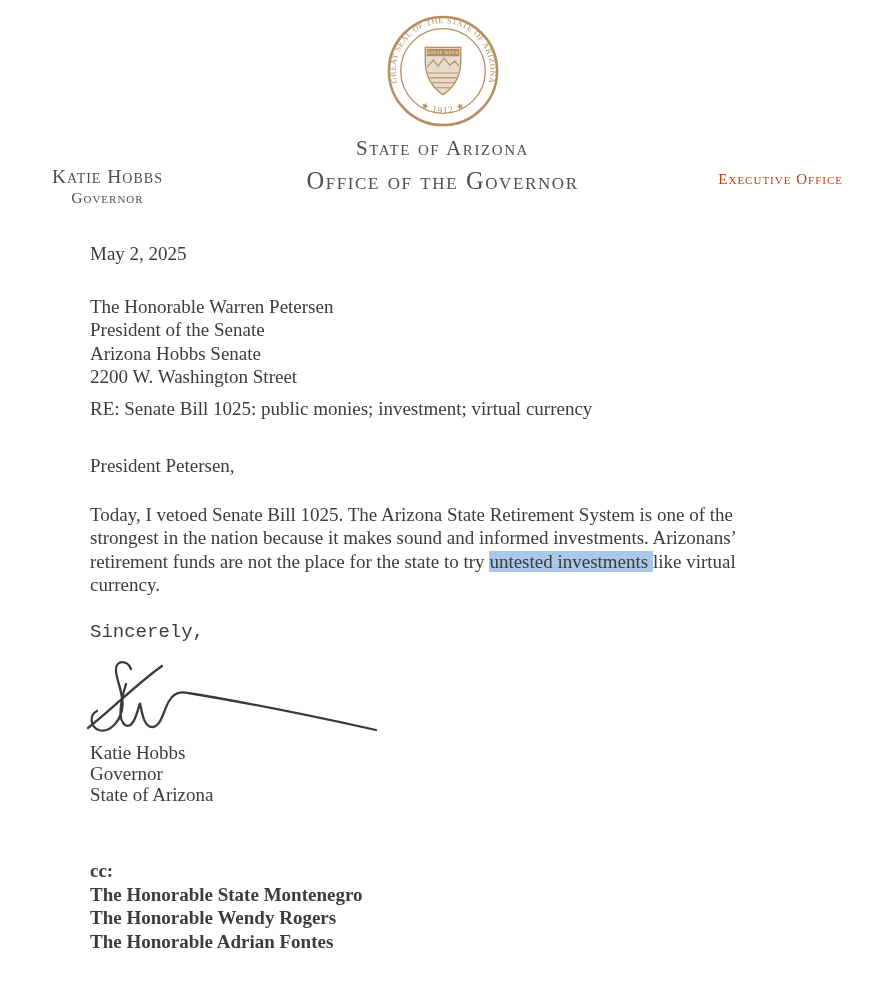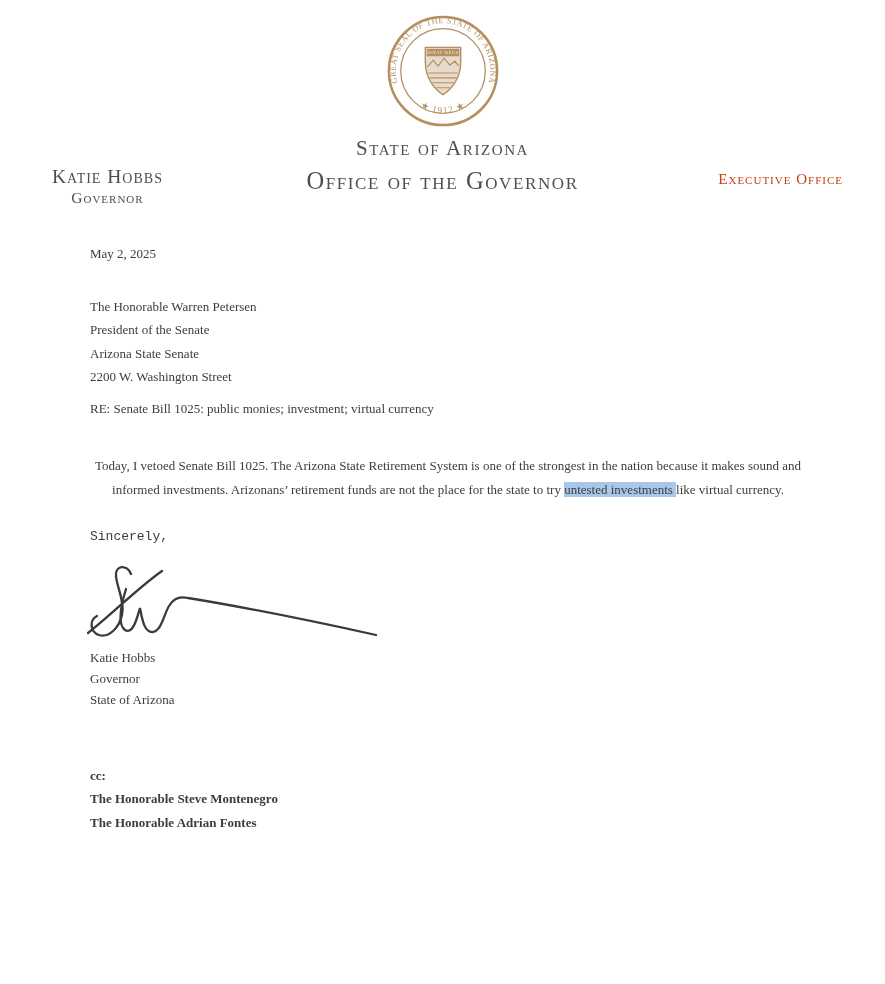--- a/index.html
+++ b/index.html
@@ -63,29 +63,29 @@
     font-variant: small-caps;
     letter-spacing: 1px;
     color: #c2410c;
   }
 
   
   .letter {
     position: absolute;
     top: 242px; left: 90px;
     width: 716px;
-    font-size: 13px;
+    font-size: 19px;
     line-height: 23.5px;
     color: #3c3c3c;
   }
   .date-line      { margin-bottom: 29px; }
   .address-block  { margin-bottom: 8px; }
   .re-line        { margin-bottom: 34px; }
   .salutation     { margin-bottom: 25px; }
-  .body-paragraph { margin-bottom: 24px; text-align: center; }
+  .body-paragraph { margin-bottom: 24px; }
   .closing        { margin-bottom: 12px; font-family: Liberation Mono, monospace; }
   .hl { background: #a9c8e9; }
 
   .signature-wrap {
     height: 82px;
     margin: 2px 0 4px -6px;
   }
   .signer-block { line-height: 21px; }
   .cc-block { margin-top: 54px; font-weight: bold; }
 </style>
@@ -127,26 +127,27 @@
   </div>
   <div class="hdr-right">Executive Office</div>
 
   <div class="letter">
 
     <div class="date-line">May 2, 2025</div>
 
     <div class="address-block">
       <div>The Honorable Warren Petersen</div>
       <div>President of the Senate</div>
-      <div>Arizona State Senate</div>
+      <div>Arizona Hobbs Senate</div>
       <div>2200 W. Washington Street</div>
     </div>
 
     <div class="re-line">RE: Senate Bill 1025: public monies; investment; virtual currency</div>
 
+    <div class="salutation">President Petersen,</div>
 
     <div class="body-paragraph"><span>Today, I vetoed Senate Bill 1025. The Arizona State Retirement System is one of the strongest in the nation because it makes sound and informed investments. Arizonans’ retirement funds are not the place for the state to try </span><span class="hl">untested investments </span><span>like virtual currency.</span></div>
 
     <div class="closing">Sincerely,</div>
 
     <div class="signature-wrap">
       <svg width="300" height="82" viewBox="0 0 300 82">
         <g fill="none" stroke="#3a3a3a" stroke-width="2.3" stroke-linecap="round">
           <path d="M47 13 C 43 3, 31 4, 32 15 C 33 27, 41 40, 38 54 C 35 67, 25 77, 15 74 C 6 71, 5 59, 13 55"></path>
           <path d="M4 72 C 28 53, 55 26, 78 10"></path>
@@ -156,18 +157,19 @@
     </div>
 
     <div class="signer-block">
       <div>Katie Hobbs</div>
       <div>Governor</div>
       <div>State of Arizona</div>
     </div>
 
     <div class="cc-block">
       <div>cc:</div>
-      <div>The Honorable Steve Montenegro</div>
+      <div>The Honorable State Montenegro</div>
+      <div>The Honorable Wendy Rogers</div>
       <div>The Honorable Adrian Fontes</div>
     </div>
 
   </div>
 </div>
 
 </body></html>

